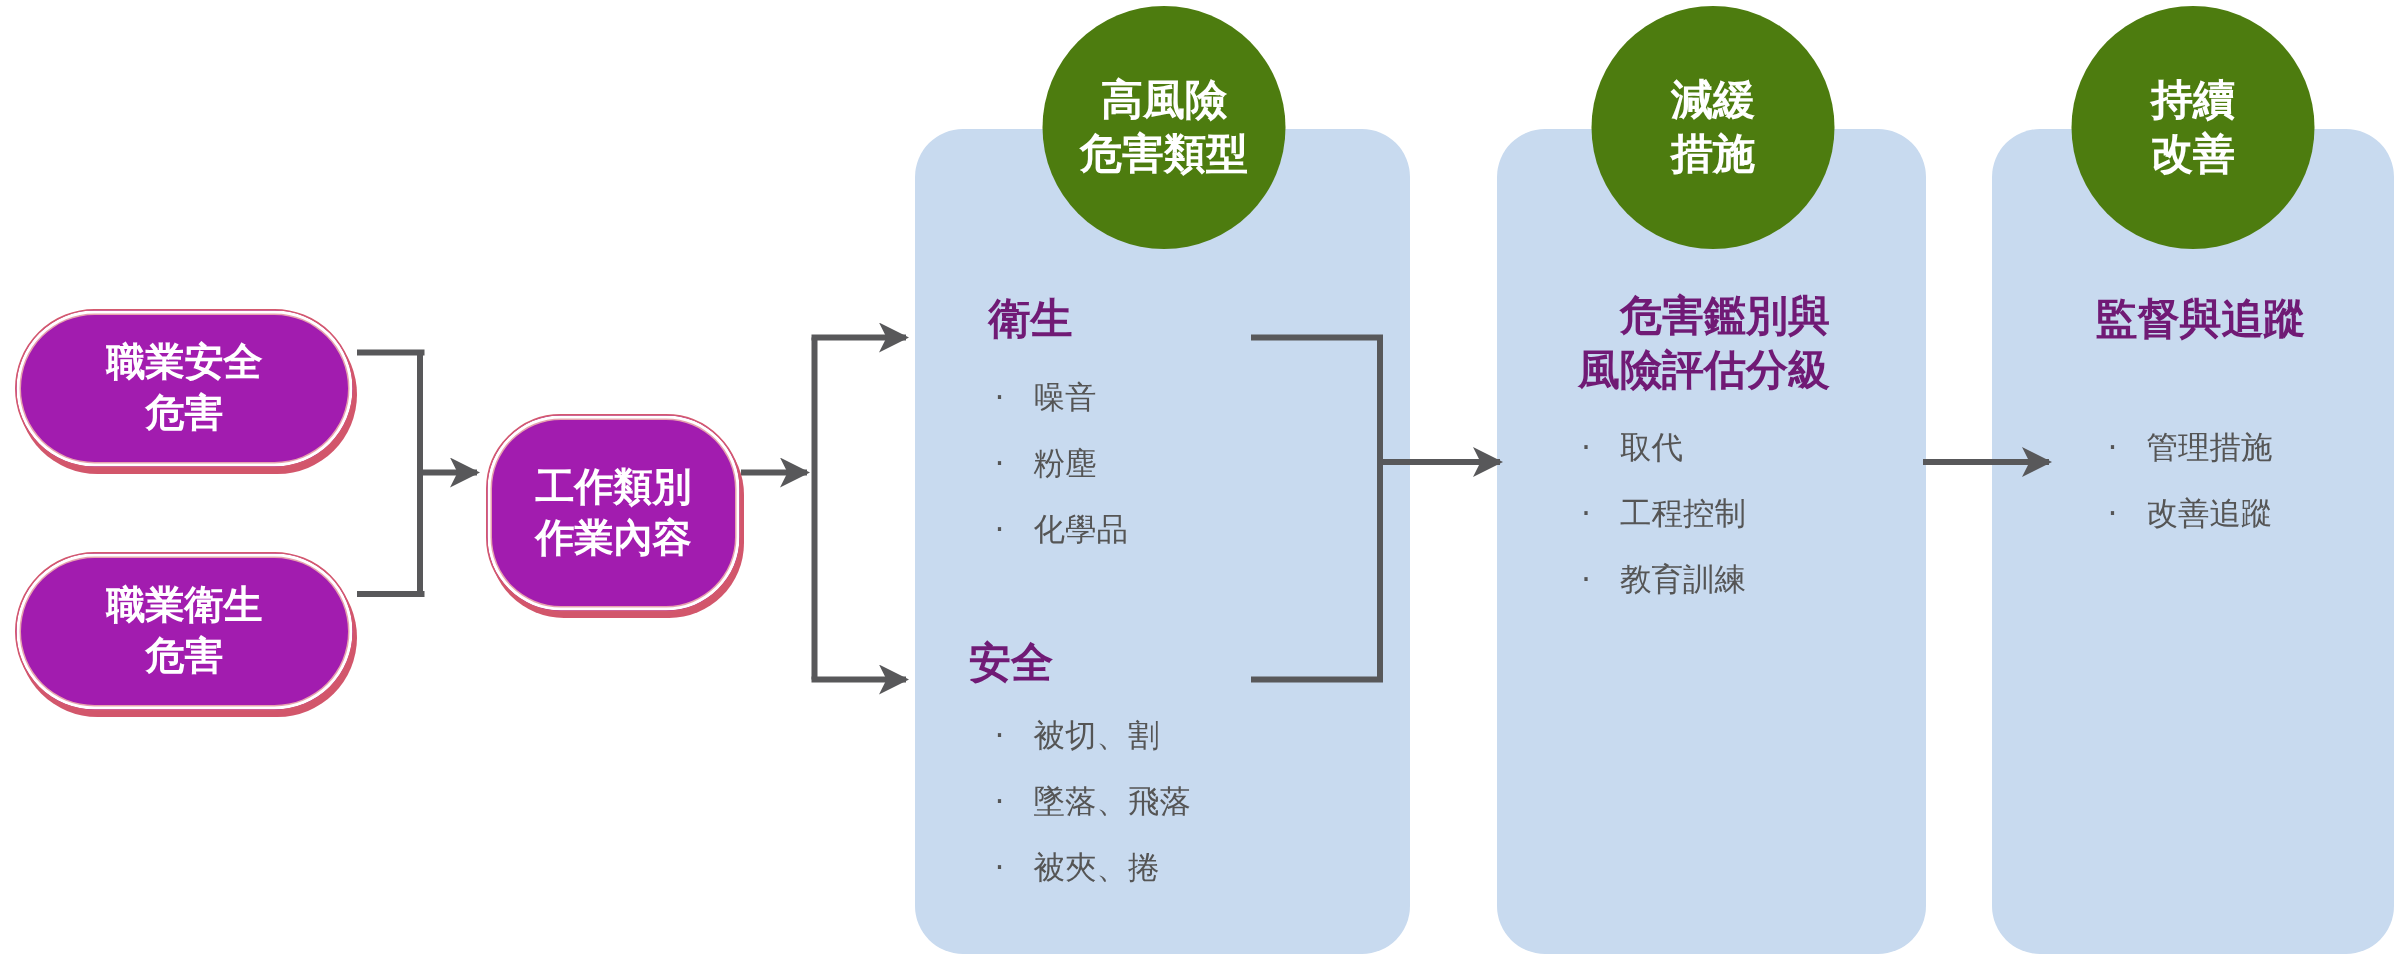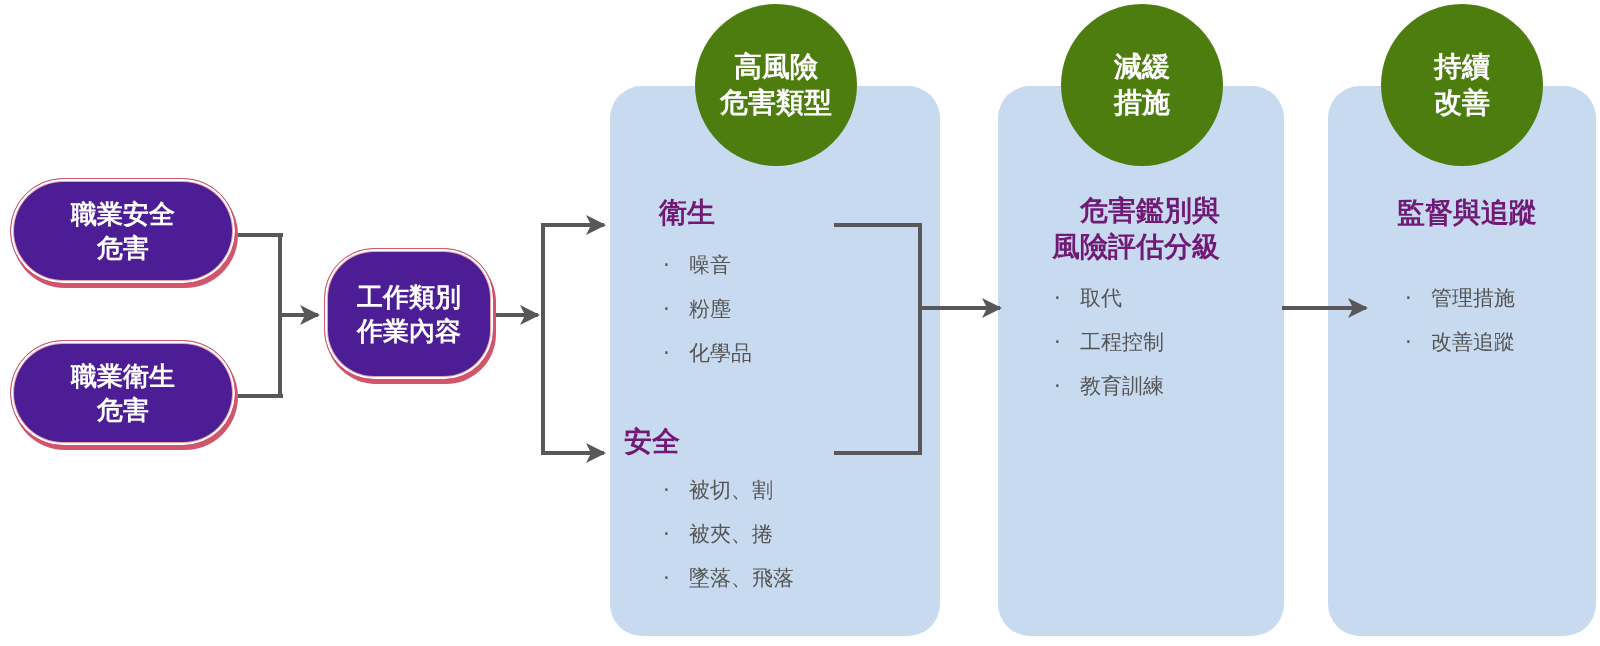--- a/index.html
+++ b/index.html
@@ -1,24 +1,25 @@
 <!DOCTYPE html>
 <html><head>
   <meta charset="utf-8">
   <style>
     html, body { margin: 0; padding: 0; background: #ffffff; }
     body { width: 1600px; height: 646px; position: relative; overflow: hidden;
            font-family: "DejaVu Sans", "Liberation Sans", sans-serif; }
     .pill {
-      position: absolute; background: #4c1d95; color: #ffffff;
+      position: absolute; background: #a21caf; color: #ffffff;
       border-radius: 60px; display: flex; align-items: center; justify-content: center;
       text-align: center; font-weight: bold; font-size: 26px; line-height: 34px;
       box-shadow: 0 0 0 2px #ffffff inset, 0 0 0 3px #e7a2ae inset, 2px 4px 0 #d2566b;
       border: 1.5px solid #d4596d;
       white-space: pre-line;
+      margin-top: 28px;
     }
     .panel {
       position: absolute; background: #c8daef; border-radius: 32px;
     }
     .circle {
       position: absolute; background: #4d7c0f; color: #fff; border-radius: 50%;
       display: flex; align-items: center; justify-content: center; text-align: center;
       font-weight: bold; font-size: 28px; line-height: 36px; white-space: pre-line;
     }
     .heading { position: absolute; color: #701a75; font-weight: bold; font-size: 28px; line-height: 36px; white-space: pre-line; }
@@ -70,25 +71,25 @@
 措施</div>
 <div class="circle" style="left:1381px; top:4px; width:162px; height:162px;">持續
 改善</div>
 
 <div class="heading" style="left:659px; top:195px;">衛生</div>
 <ul class="list" style="left:659px; top:243px;">
   <li>噪音</li>
   <li>粉塵</li>
   <li>化學品</li>
 </ul>
-<div class="heading" style="left:624px; top:424px;">安全</div>
+<div class="heading" style="left:646px; top:424px;">安全</div>
 <ul class="list" style="left:659px; top:468px;">
   <li>被切、割</li>
+  <li>墜落、飛落</li>
   <li>被夾、捲</li>
-  <li>墜落、飛落</li>
 </ul>
 
 <div class="heading" style="left:1052px; top:193px;text-align:right;">危害鑑別與
 風險評估分級</div>
 <ul class="list" style="left:1050px; top:276px;">
   <li>取代</li>
   <li>工程控制</li>
   <li>教育訓練</li>
 </ul>
 

